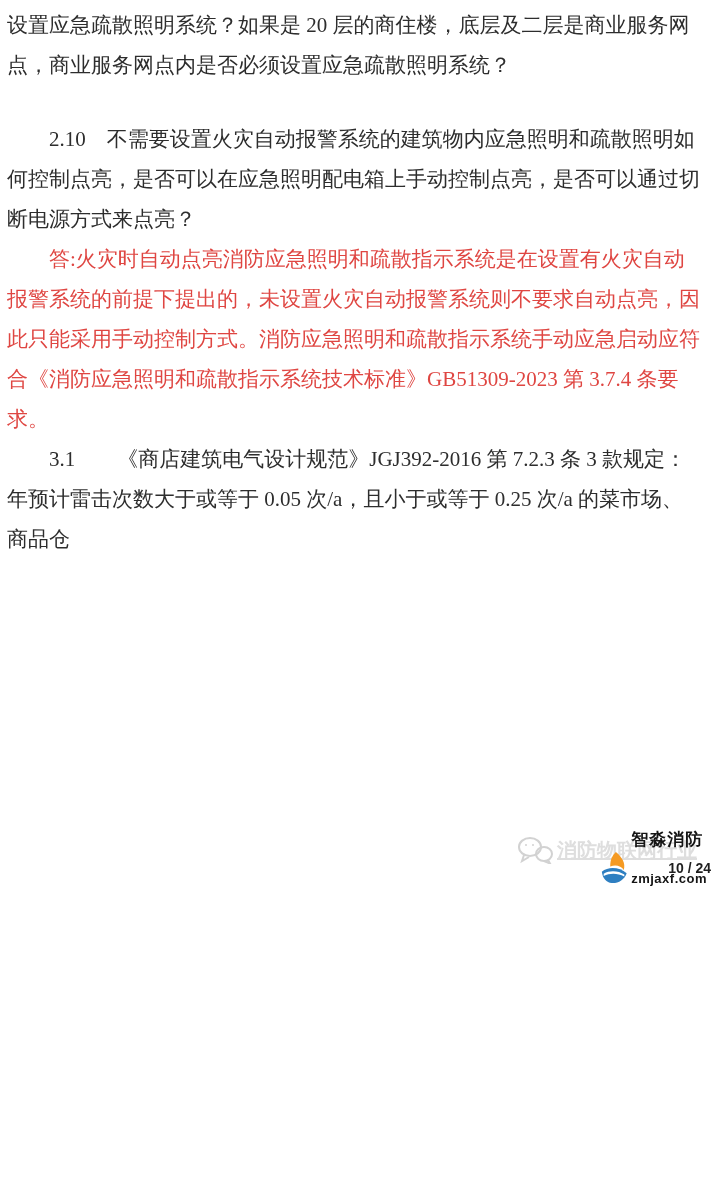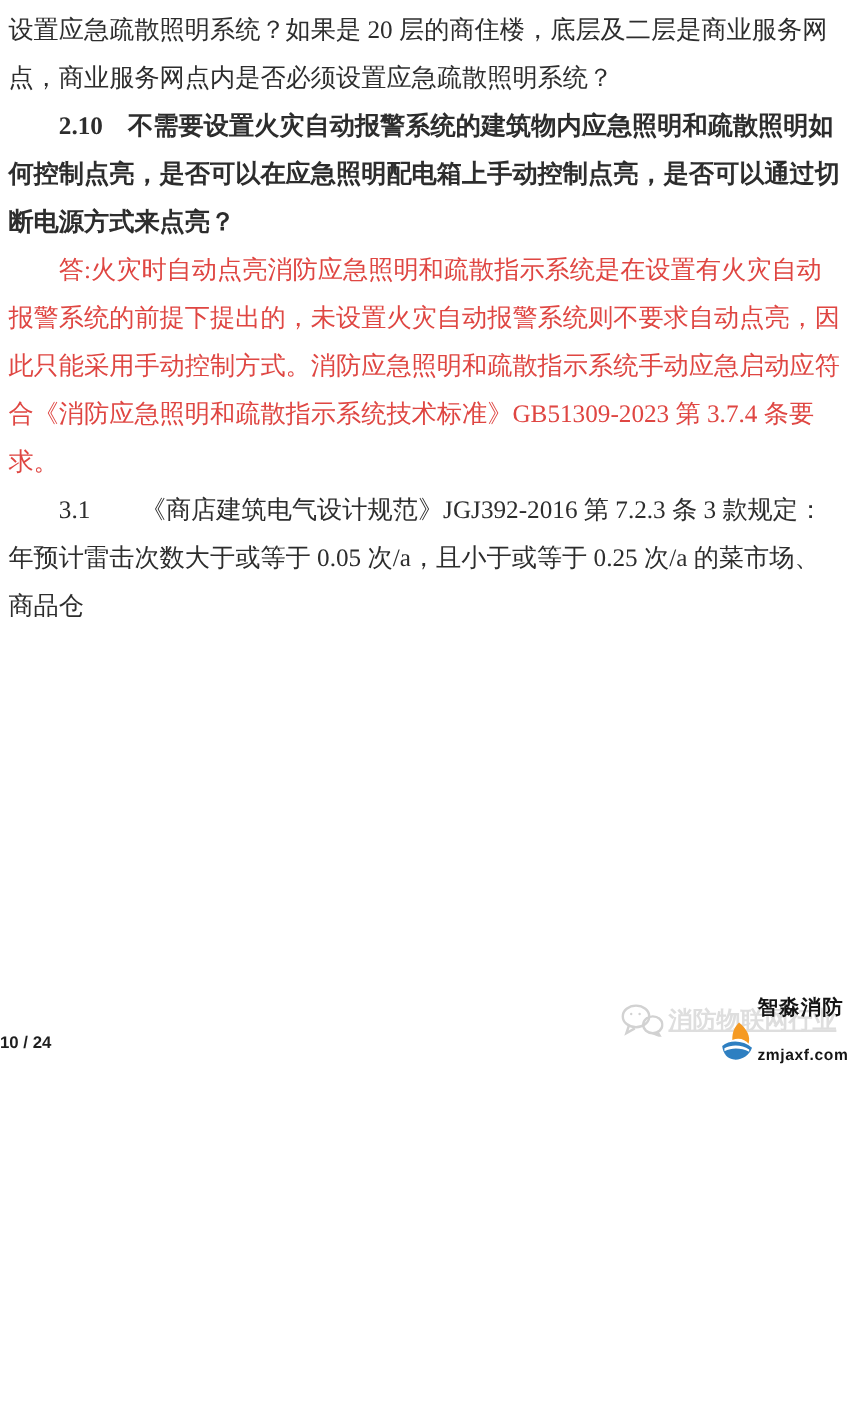--- a/index.html
+++ b/index.html
@@ -22,26 +22,26 @@
     position:absolute;
     top:5px;left:7px;right:9px;
     font-size:21px;
     line-height:40px;
     color:var(--body_black);
     text-align:left;
   }
   .para{margin:0;padding:0;}
   .para.indent{text-indent:2em;}
   .para.red{color:var(--answer_red);}
-  .para.gap{font-weight:bold;}
+  .para.gap{margin-top:34px;}
 
   .page-number{
     position:absolute;
     left:0;right:0;bottom:12px;
-    text-align:left;
+    text-align:right;
     font-family:"Liberation Sans","DejaVu Sans",sans-serif;
     font-size:14px;
     font-weight:bold;
     color:#1f1f1f;
   }
 
   .watermark{
     position:absolute;
     right:4px;bottom:2px;
     width:190px;height:56px;

